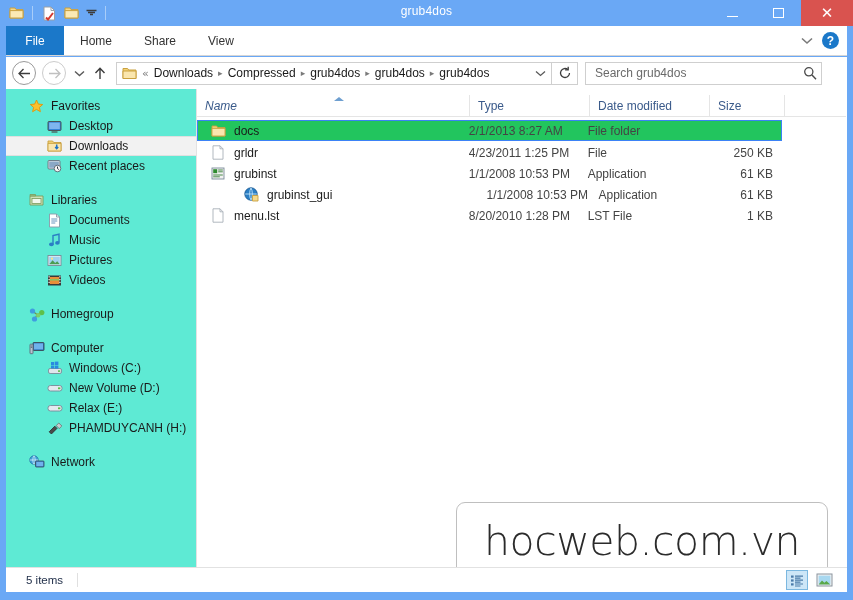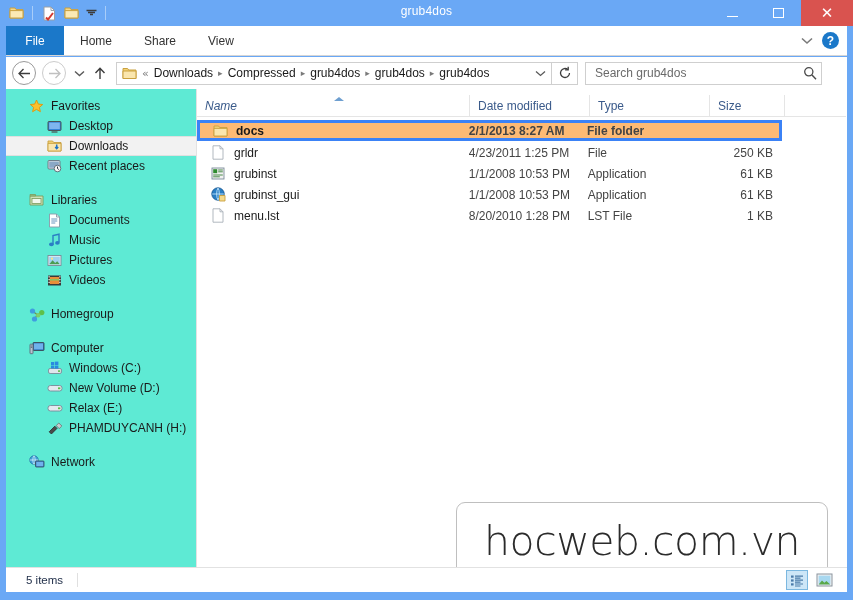--- a/index.html
+++ b/index.html
@@ -247,25 +247,24 @@
     border-right: 5px solid transparent;
     border-bottom: 4px solid #6e9fd0;
   }
   .row {
     position: absolute; left: 1px;
     width: 583px; height: 21px;
     display: flex; align-items: center;
     font-size: 12px; color: #1a1a1a;
   }
   .row.selected {
-    border: 3px solid #3b82f6;
-    background: #fdba74;
+    border: 1px solid #3b82f6;
+    background: #22c55e;
     width: 585px;
     left: 0px;
-    font-weight: bold;
   }
   .cell-name {
     width: 273px;
     display: flex; align-items: center;
     padding-left: 12px;
     overflow: hidden; white-space: nowrap;
   }
   .cell-name .fico { width: 16px; height: 16px; margin-right: 8px; flex: 0 0 16px; display:flex; align-items:center; justify-content:center;}
   .cell-date { width: 120px; color: #444; }
   .cell-type { width: 120px; color: #444; }
@@ -639,25 +638,25 @@
       </div>
     </div>
 
     <div id="list">
 
       <div id="colhead">
         <div class="col name">
           <div id="sort-arrow"></div>
           <span>Name</span>
         </div>
+        <div class="col type">
+          <span>Type</span>
+        </div>
         <div class="col date">
           <span>Date modified</span>
-        </div>
-        <div class="col type">
-          <span>Type</span>
         </div>
         <div class="col size">
           <span>Size</span>
         </div>
         <div class="col pad"></div>
       </div>
 
       <div class="row selected" style="top:31px;">
         <span class="cell-name">
           <span class="fico">
@@ -697,21 +696,21 @@
                 <path d="M7.2 3h4.6M7.2 4.8h4.6M2.2 8h9.6M2.2 9.8h6.6" stroke="#4a8a4a" stroke-width="1"></path>
               </svg>
           </span>
           <span>grubinst</span>
         </span>
         <span class="cell-date">1/1/2008 10:53 PM</span>
         <span class="cell-type">Application</span>
         <span class="cell-size">61 KB</span>
       </div>
 
-      <div class="row" style="top:95px;">
+      <div class="row" style="top:95px;padding-left:33px;">
         <span class="cell-name">
           <span class="fico">
             <svg width="15" height="15" viewBox="0 0 15 15">
                 <circle cx="7" cy="7" r="6.2" fill="#2a7ec4" stroke="#1a5a94" stroke-width=".9"></circle>
                 <path d="M1.2 7h11.6M7 1c1.8 2.2 1.8 9.8 0 12M7 1C5.2 3.2 5.2 10.8 7 13" fill="none" stroke="#bfe4fa" stroke-width=".9"></path>
                 <path d="M8.5 8.5h5.5V14H8.5z" fill="#f5d98b" stroke="#c9a03f" stroke-width=".9"></path>
               </svg>
           </span>
           <span>grubinst_gui</span>
         </span>

